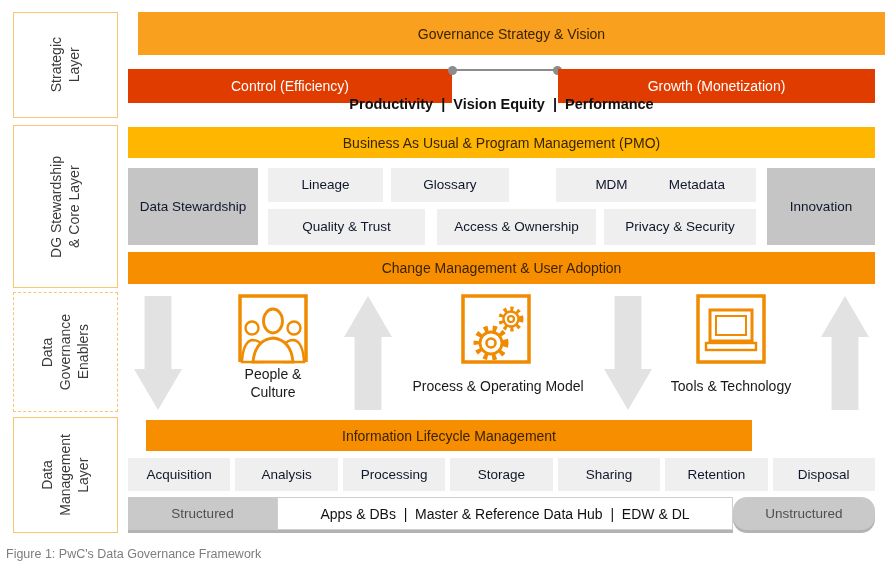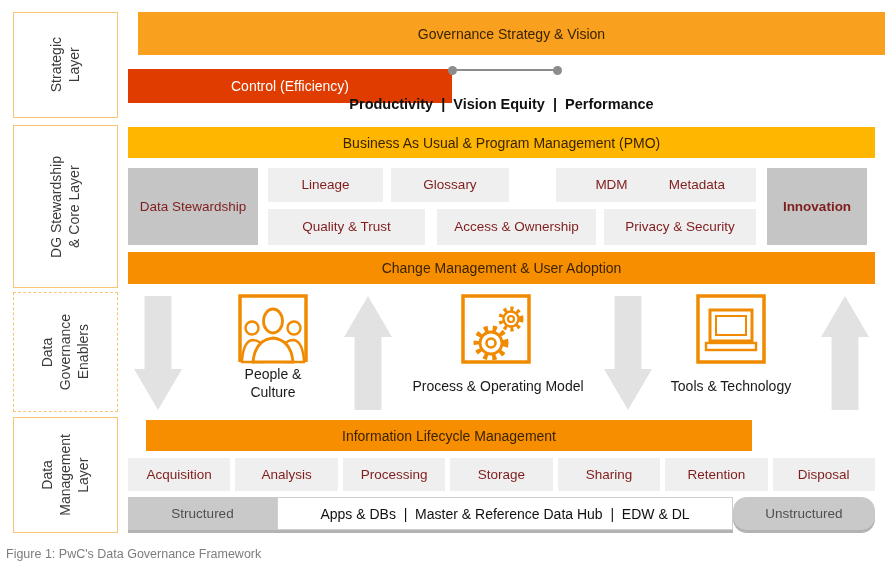--- a/index.html
+++ b/index.html
@@ -10,21 +10,21 @@
   }
   html,body{margin:0;padding:0;background:#fff;}
   #stage{
     position:relative;width:885px;height:573px;background:#fff;overflow:hidden;
     font-family:"Liberation Sans","DejaVu Sans",sans-serif;color:#1a1a1a;
   }
   .abs{position:absolute;box-sizing:border-box;}
   .bar{display:flex;align-items:center;justify-content:center;font-size:14px;color:var(--bar_text);}
   .bar.red{background:var(--red_orange);color:#fff;margin-top:16px;}
   .gbox{background:var(--light_gray_box);display:flex;align-items:center;justify-content:center;
-        text-align:center;font-size:13.5px;line-height:1.18;color:#7f1d1d;}
+        text-align:center;font-size:13.5px;line-height:1.18;color:#0f172a;}
   .gbox.dark{background:var(--dark_gray_box);}
   .label-box{border:1.5px solid var(--label_border);display:flex;align-items:center;justify-content:center;background:#fff;}
   .label-box.dashed{border-style:dashed;}
   .vtext{writing-mode:vertical-rl;transform:rotate(180deg);white-space:pre-line;text-align:center;
          font-size:14px;line-height:1.3;color:#3A3A3A;}
   .metrics{font-weight:bold;font-size:14.5px;color:#111;text-align:center;white-space:pre;}
   .arrow{background:var(--arrow_gray);}
   .arrow.down{clip-path:polygon(22% 0,78% 0,78% 64%,100% 64%,50% 100%,0 64%,22% 64%);}
   .arrow.up{clip-path:polygon(50% 0,100% 36%,78% 36%,78% 100%,22% 100%,22% 36%,0 36%);}
   .enabler-label{text-align:center;font-size:14px;color:#1a1a1a;line-height:1.25;}
@@ -60,29 +60,30 @@
     <div class="vtext">Data
 Management
 Layer</div>
   </div>
 
   <div class="abs bar" style="left:128px;top:12px;width:747px;height:43px;background:var(--orange);margin-left:10px;">Governance Strategy &amp; Vision</div>
   <div class="abs bar red" style="left:128px;top:53px;width:324px;height:34px;">Control (Efficiency)</div>
   <div class="abs" style="left:452px;top:69px;width:106px;height:2px;background:var(--slider_gray);"></div>
   <div class="abs dot" style="left:448px;top:65.5px;"></div>
   <div class="abs dot" style="left:553px;top:65.5px;"></div>
+  <div class="abs bar red" style="left:558px;top:53px;width:317px;height:34px;">Growth (Monetization)</div>
   <div class="abs metrics" style="left:128px;top:96px;width:747px;">Productivity  |  Vision Equity  |  Performance</div>
 
   <div class="abs bar" style="left:128px;top:127px;width:747px;height:31px;background:var(--amber);">Business As Usual &amp; Program Management (PMO)</div>
   <div class="abs gbox dark" style="left:128px;top:168px;width:130px;height:77px;">Data Stewardship</div>
   <div class="abs gbox" style="left:268px;top:168px;width:115px;height:34px;">Lineage</div>
   <div class="abs gbox" style="left:391px;top:168px;width:118px;height:34px;">Glossary</div>
   <div class="abs gbox" style="left:516px;top:168px;width:111px;height:34px;margin-left:40px;">MDM</div>
   <div class="abs gbox" style="left:638px;top:168px;width:118px;height:34px;">Metadata</div>
-  <div class="abs gbox dark" style="left:767px;top:168px;width:100px;height:77px;font-weight:bold;">Innovation</div>
+  <div class="abs gbox dark" style="left:767px;top:168px;width:108px;height:77px;">Innovation</div>
   <div class="abs gbox" style="left:268px;top:209px;width:157px;height:36px;">Quality &amp; Trust</div>
   <div class="abs gbox" style="left:437px;top:209px;width:159px;height:36px;">Access &amp; Ownership</div>
   <div class="abs gbox" style="left:604px;top:209px;width:152px;height:36px;">Privacy &amp; Security</div>
   <div class="abs bar" style="left:128px;top:252px;width:747px;height:32px;background:var(--dark_orange);">Change Management &amp; User Adoption</div>
 
   <div class="abs arrow down" style="left:134px;top:296px;width:48px;height:114px;"></div>
   <div class="abs" style="left:238px;top:294px;">
     <svg width="70" height="70" viewBox="0 0 70 70" fill="none" stroke="#F08A00">
       <path d="M2 68 L2 2 L68 2 L68 68" stroke-width="3.5"></path>
       <path d="M4 68 Q5 48 14 46 Q21 46 24 51 L24 68 Z" fill="#fff" stroke-width="2.4"></path>

